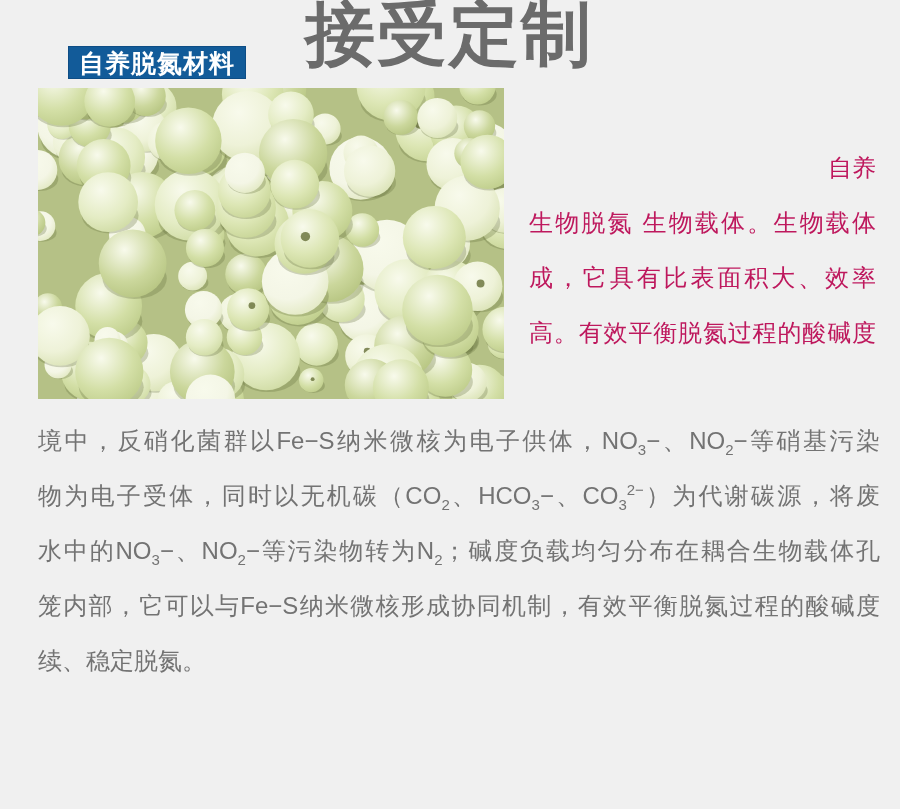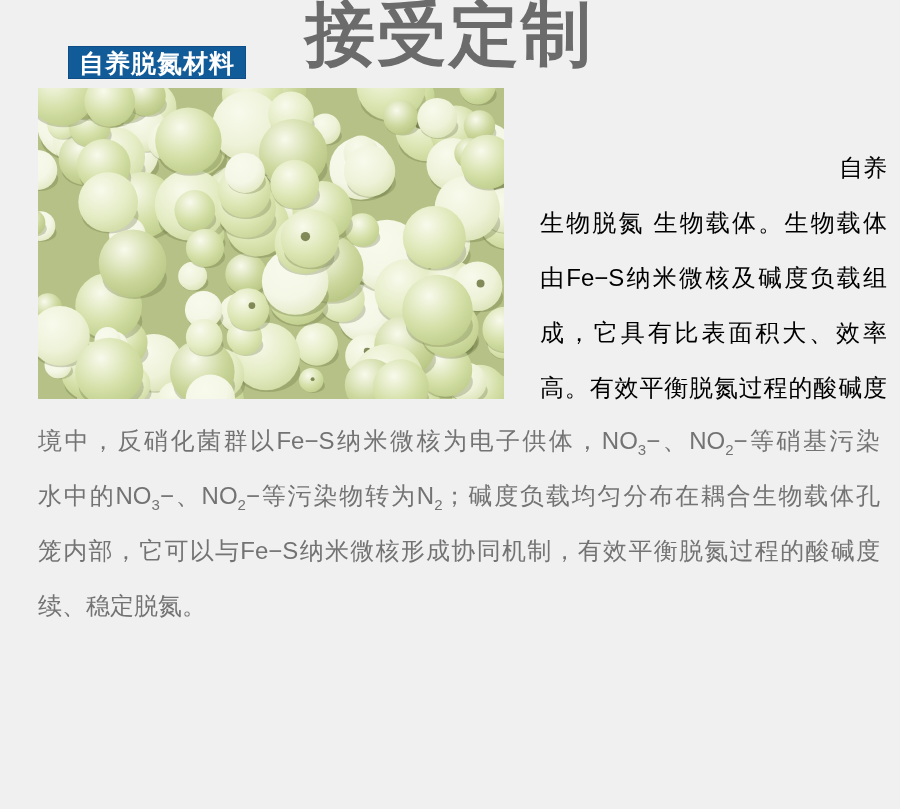--- a/index.html
+++ b/index.html
@@ -29,22 +29,22 @@
     font-family:"DejaVu Serif",serif;
     font-size:70px;font-weight:600;
     color:#6b6b6b;letter-spacing:2px;
     line-height:1.2;
   }
   .photo{
     position:absolute;left:38px;top:88px;
     width:466px;height:311px;display:block;
   }
   .para-right{
-    position:absolute;left:540px;top:140px;width:347px;
-    color:#000000;font-size:24px;
+    position:absolute;left:529px;top:140px;width:347px;
+    color:#be185d;font-size:24px;
   }
   .para-full{
     position:absolute;left:38px;top:413px;width:842px;
     color:#737373;font-size:24px;
   }
   .text-line{
     height:55px;line-height:55px;
     text-align:justify;text-align-last:justify;
     white-space:nowrap;
   }
@@ -376,25 +376,25 @@
       <circle cx="69.54267081199214" cy="252.11819578520954" r="13.013501504436135" fill="url(#pg5)"></circle>
       <ellipse cx="73.27440361119807" cy="299.1746422090102" rx="32.4289599655196" ry="20.48144839927554" fill="rgba(95,105,55,0.28)"></ellipse>
       <circle cx="71.27440361119807" cy="283.81355590955354" r="34.1357473321259" fill="url(#pg3)"></circle>
       <ellipse cx="208.84473137417808" cy="93.85445390287786" rx="19.076296375785024" ry="12.04818718470633" fill="rgba(95,105,55,0.28)"></ellipse>
       <circle cx="206.84473137417808" cy="84.81831351434812" r="20.08031197451055" fill="url(#pg5)"></circle>
     </svg>
 
   <div class="para-right">
       <div class="text-line align-right"><span>自养</span></div>
       <div class="text-line align-justify"><span>生物脱氮 生物载体。生物载体</span></div>
-      <div class="text-line align-justify"><span>由Fe−S纳米微核及碱度负载组</span></div>
       <div class="text-line align-justify"><span>成，它具有比表面积大、效率</span></div>
       <div class="text-line align-justify"><span>高。有效平衡脱氮过程的酸碱度</span></div>
     </div>
 
   <div class="para-full">
       <div class="text-line align-justify"><span>境中，反硝化菌群以Fe−S纳米微核为电子供体，NO</span><span class="sub">3</span><span>−、NO</span><span class="sub">2</span><span>−等硝基污染</span></div>
+      <div class="text-line align-justify"><span>物为电子受体，同时以无机碳（CO</span><span class="sub">2</span><span>、HCO</span><span class="sub">3</span><span>−、CO</span><span class="sub">3</span><span class="sup">2−</span><span>）为代谢碳源，将废</span></div>
       <div class="text-line align-justify"><span>水中的NO</span><span class="sub">3</span><span>−、NO</span><span class="sub">2</span><span>−等污染物转为N</span><span class="sub">2</span><span>；碱度负载均匀分布在耦合生物载体孔</span></div>
       <div class="text-line align-justify"><span>笼内部，它可以与Fe−S纳米微核形成协同机制，有效平衡脱氮过程的酸碱度</span></div>
       <div class="text-line align-left"><span>续、稳定脱氮。</span></div>
     </div>
 
 </div>
 
 </body></html>

